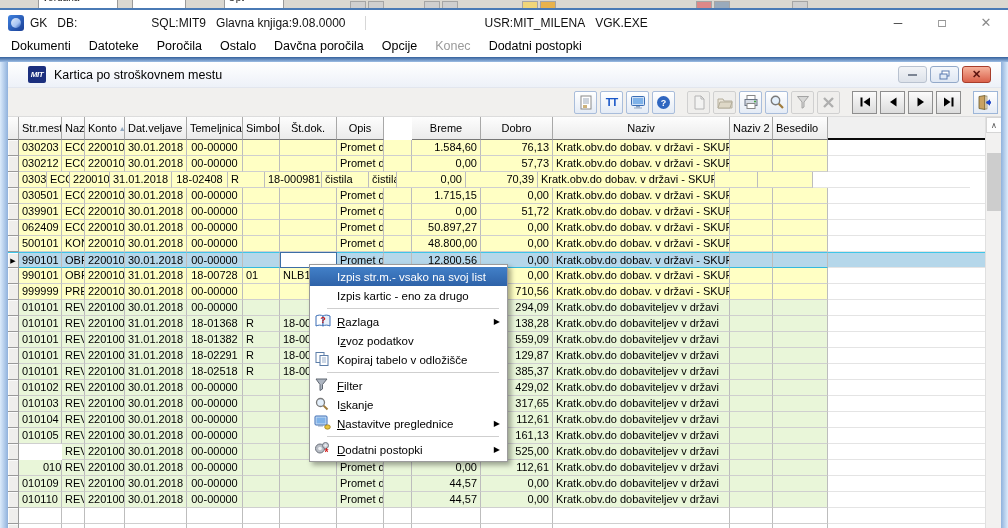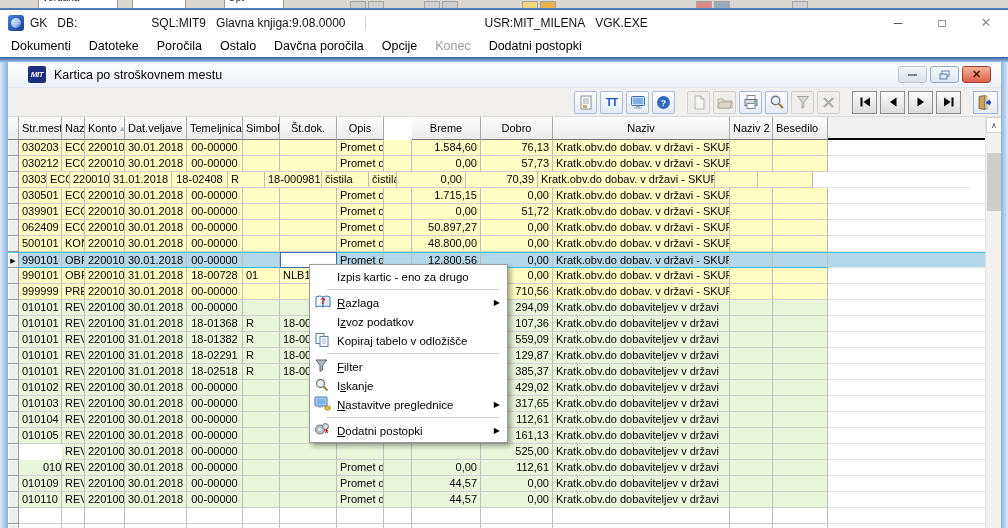--- a/index.html
+++ b/index.html
@@ -520,21 +520,21 @@
           <div class="cell c-sm" style="width: 43px;">010101</div>
           <div class="cell c-naz" style="width: 23px;">REV</div>
           <div class="cell c-konto" style="width: 40px;">220100</div>
           <div class="cell c-dat" style="width: 62px;">31.01.2018</div>
           <div class="cell c-tem al-center" style="width: 56px;">18-01368</div>
           <div class="cell c-sim" style="width: 37px;">R</div>
           <div class="cell c-st" style="width: 57px;">18-00</div>
           <div class="cell c-opis" style="width: 47px;"></div>
           <div class="cell c-opor" style="width: 28px;"></div>
           <div class="cell c-breme al-right" style="width: 69px;"></div>
-          <div class="cell c-dobro al-right" style="width: 72px;">107,36</div>
+          <div class="cell c-dobro al-right" style="width: 72px;">138,28</div>
           <div class="cell c-naziv" style="width: 177px;">Kratk.obv.do dobaviteljev v državi</div>
           <div class="cell c-naziv2" style="width: 43px;"></div>
           <div class="cell c-bes" style="width: 55px;"></div>
           <div class="cell c-fill" style="width: 157px;"></div>
         </div>
         <div class="grow green">
           <div class="cell c-sel" style="width: 11px;"></div>
           <div class="cell c-sm" style="width: 43px;">010101</div>
           <div class="cell c-naz" style="width: 23px;">REV</div>
           <div class="cell c-konto" style="width: 40px;">220100</div>
@@ -768,20 +768,23 @@
           <div class="cell c-fill" style="width: 157px;"></div>
         </div>
       </div>
     <div class="vscroll">
       <div class="scroll-up">∧</div>
       <div class="thumb"></div>
     </div>
   </div>
 
   <div class="ctx">
+      <div class="mi hl">
+        <span>Izpis str.m.- vsako na svoj list</span>
+      </div>
       <div class="mi">
         <span>Izpis kartic - eno za drugo</span>
       </div>
       <div class="sep"></div>
       <div class="mi">
         <span class="ic">
           <svg width="18" height="16" viewBox="0 0 18 16">
             <path d="M2 3c2.5-1.2 5-1.2 7 0v10c-2-1.2-4.5-1.2-7 0z" fill="#fff" stroke="#3a6db5"></path>
             <path d="M16 3c-2.5-1.2-5-1.2-7 0v10c2-1.2 4.5-1.2 7 0z" fill="#e8f0fa" stroke="#3a6db5"></path>
             <text x="9" y="10" text-anchor="middle" font-size="9" font-weight="bold" fill="#c81414" font-family="Liberation Sans, sans-serif">?</text>

